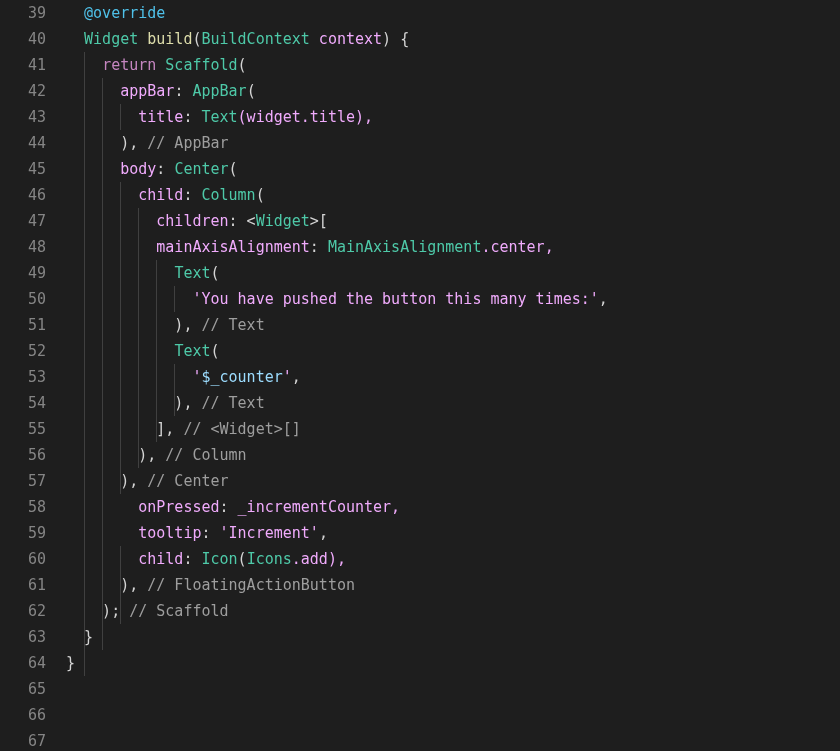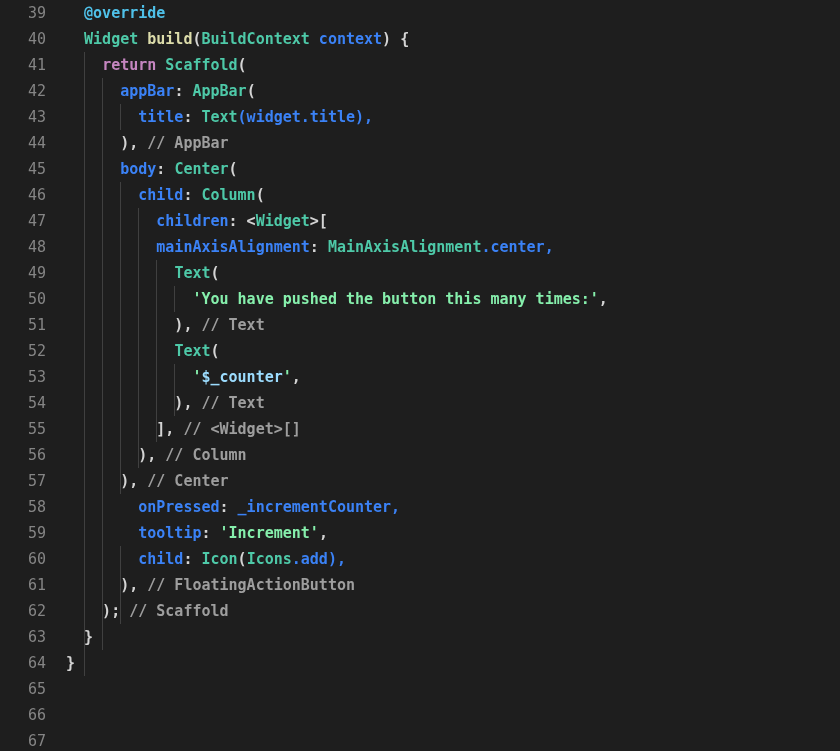--- a/index.html
+++ b/index.html
@@ -43,21 +43,20 @@
     white-space: pre;
   }
 
   
   .code {
     position: absolute;
     left: 66px;
     top: 0;
     right: 8px;
     height: 751px;
-    font-weight: bold;
   }
   .row {
     position: relative;
     height: 26px;
     line-height: 26px;
     white-space: pre;
     font-family: "DejaVu Sans Mono", "Liberation Mono", monospace;
     font-size: 15px;
     color: #d4d4d4;
   }
@@ -77,26 +76,26 @@
     z-index: 1;
     pointer-events: none;
   }
   .guide {
     position: absolute;
     width: 1px;
     background: #404040;
   }
 
   
-  .t-plain   { color: #3b82f6; }
+  .t-plain   { color: #f0abfc; }
   .t-anno    { color: #4fc1e9; }
   .t-type    { color: #4ec9a8; }
   .t-fn      { color: #dcdcaa; }
   .t-kw      { color: #c586c0; }
-  .t-str     { color: #86efac; }
+  .t-str     { color: #f0abfc; }
   .t-interp  { color: #9cdcfe; }
   .t-cmt     { color: #9e9e9e; }
   .t-punct   { color: #d4d4d4; }
 </style>
 </head>
 <body>
 
 <div id="editor">
   <div class="gutter" id="gutter">
       <div class="ln">39</div>

